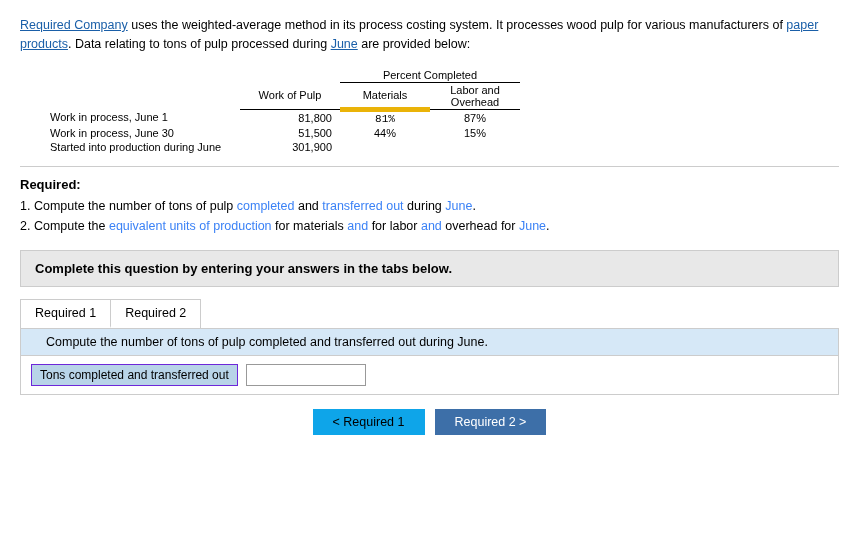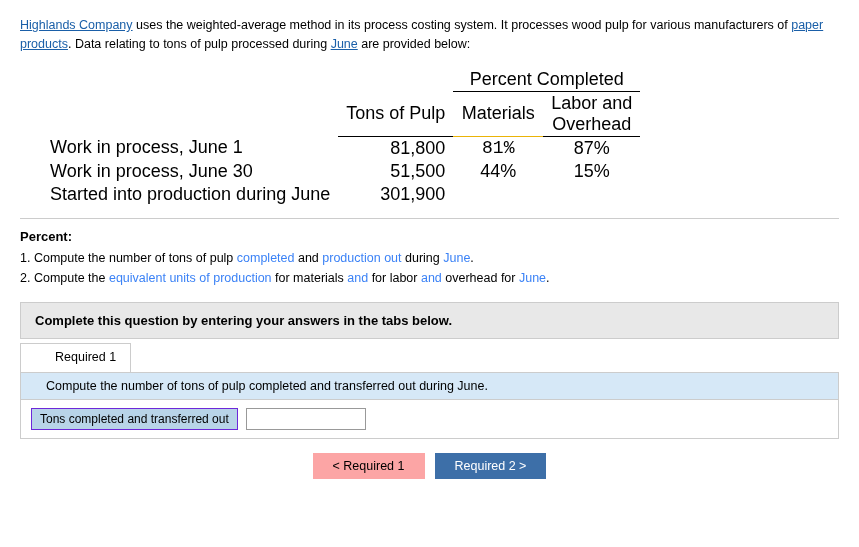--- a/index.html
+++ b/index.html
@@ -18,21 +18,21 @@
       margin-bottom: 14px;
       color: #000;
     }
     .intro-text span.highlight {
       color: #1a5fa8;
       text-decoration: underline;
     }
     table.data-table {
       border-collapse: collapse;
       margin: 0 0 12px 0;
-      font-size: 18px;
+      font-size: 11px;
     }
     table.data-table td {
       padding: 1px 8px;
       white-space: nowrap;
     }
     table.data-table .subheader-row td {
       text-align: center;
       font-weight: normal;
     }
     table.data-table .data-row td {
@@ -60,28 +60,27 @@
     }
     .req-item span.blue {
       color: #3b82f6;
     }
     .complete-box {
       background: #e8e8e8;
       border: 1px solid #ccc;
       padding: 10px 14px;
       font-weight: bold;
       font-size: 13px;
-      margin-bottom: 4px;
+      margin-bottom: 12px;
     }
     .tabs-container {
       border: 1px solid #ccc;
       border-bottom: none;
       display: inline-flex;
       margin-bottom: 0;
-      padding-left: 20px;
     }
     .tab {
       padding: 6px 14px;
       font-size: 12.5px;
       cursor: pointer;
       border-right: 1px solid #ccc;
       background: #fff;
     }
     .tab:last-child {
       border-right: none;
@@ -121,21 +120,21 @@
       padding: 2px 4px;
     }
     .nav-buttons {
       display: flex;
       justify-content: center;
       gap: 10px;
       padding: 10px 10px 10px 10px;
       margin-top: 4px;
     }
     .btn-prev {
-      background: #fca5a5;
+      background: #0ea5e9;
       color: #000;
       border: none;
       padding: 6px 20px;
       font-size: 12.5px;
       cursor: pointer;
       display: flex;
       align-items: center;
       gap: 4px;
     }
     .btn-next {
@@ -152,34 +151,34 @@
     .divider-line {
       border: none;
       border-top: 1px solid #ccc;
       margin: 10px 0;
     }
   </style>
 </head>
 <body>
 
 <p class="intro-text">
-  <span class="highlight">Highlands Company</span> uses the weighted-average method in its process costing system. It processes wood pulp for various manufacturers of <span class="highlight">paper products</span>. Data relating to tons of pulp processed during <span class="highlight">June</span> are provided below:
+  <span class="highlight">Required Company</span> uses the weighted-average method in its process costing system. It processes wood pulp for various manufacturers of <span class="highlight">paper products</span>. Data relating to tons of pulp processed during <span class="highlight">June</span> are provided below:
 </p>
 
 <table class="data-table">
   <thead>
     <tr>
       <td style="width:220px;"></td>
       <td style="width:100px;"></td>
       <td colspan="2" class="percent-completed-label">Percent Completed</td>
     </tr>
     <tr class="subheader-row">
       <td></td>
-      <td style="text-align:center; border-bottom:1px solid #000;">Tons of Pulp</td>
-      <td style="text-align:center; border-bottom:1px solid #eab308; width:90px;">Materials</td>
+      <td style="text-align:center; border-bottom:1px solid #000;">Work of Pulp</td>
+      <td style="text-align:center; border-bottom:5px solid #eab308; width:90px;">Materials</td>
       <td style="text-align:center; border-bottom:1px solid #000; width:90px;">Labor and<br>Overhead</td>
     </tr>
   </thead>
   <tbody>
     <tr class="data-row">
       <td>Work in process, June 1</td>
       <td>81,800</td>
       <td style="text-align:center;font-family:Liberation Mono, monospace;">81%</td>
       <td style="text-align:center;">87%</td>
     </tr>
@@ -194,34 +193,35 @@
       <td>301,900</td>
       <td></td>
       <td></td>
     </tr>
   </tbody>
 </table>
 
 <hr class="divider-line">
 
 <div class="required-section">
-  <div class="req-title">Percent:</div>
+  <div class="req-title">Required:</div>
   <div class="req-item">
-    1. Compute the number of tons of pulp <span class="blue">completed</span> and <span class="blue">production out</span> during <span class="blue">June</span>.
+    1. Compute the number of tons of pulp <span class="blue">completed</span> and <span class="blue">transferred out</span> during <span class="blue">June</span>.
   </div>
   <div class="req-item">
     2. Compute the <span class="blue">equivalent units of production</span> for materials <span class="blue">and</span> for labor <span class="blue">and</span> overhead for <span class="blue">June</span>.
   </div>
 </div>
 
 <div class="complete-box">Complete this question by entering your answers in the tabs below.</div>
 
 <div style="display:flex; align-items:flex-end; margin-bottom:0;">
   <div class="tabs-container">
     <div class="tab active">Required 1</div>
+    <div class="tab">Required 2</div>
   </div>
 </div>
 
 <div class="tab-content-area">
   <div class="tab-instruction">Compute the number of tons of pulp completed and transferred out during June.</div>
   <div class="input-row">
     <span class="input-label">Tons completed and transferred out</span>
     <input class="input-field" type="text" placeholder="" style="">
   </div>
 </div>

